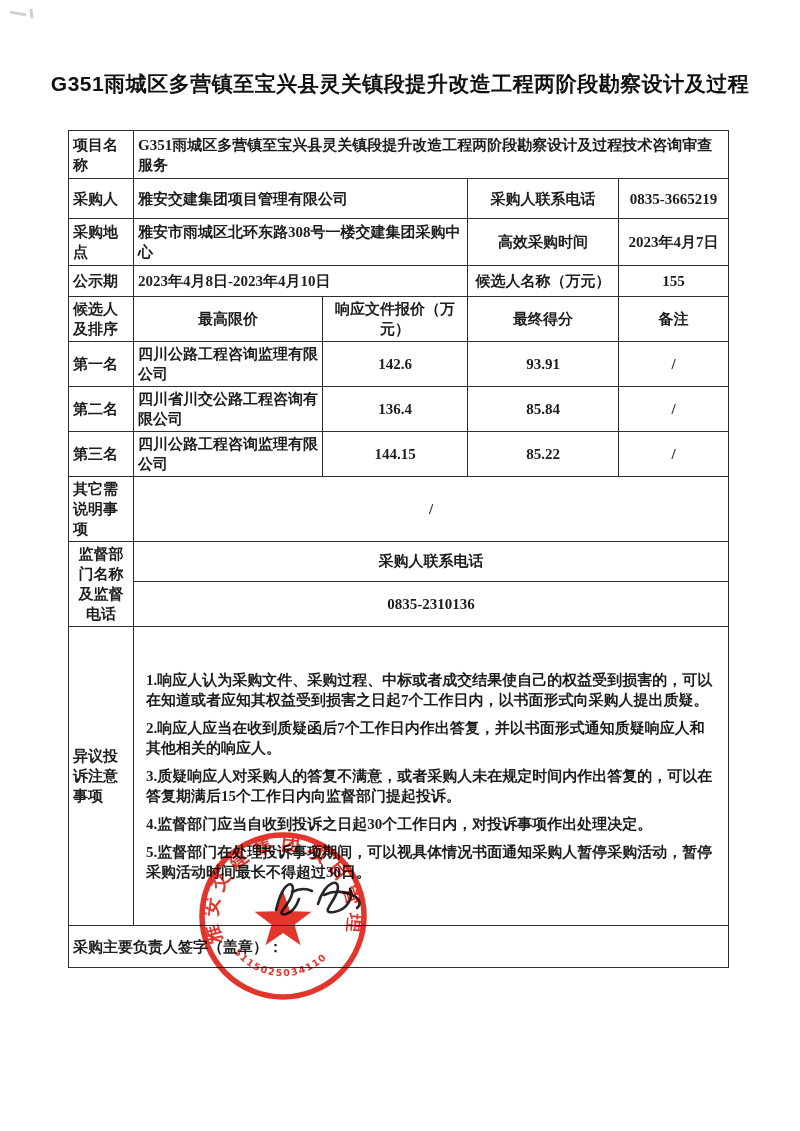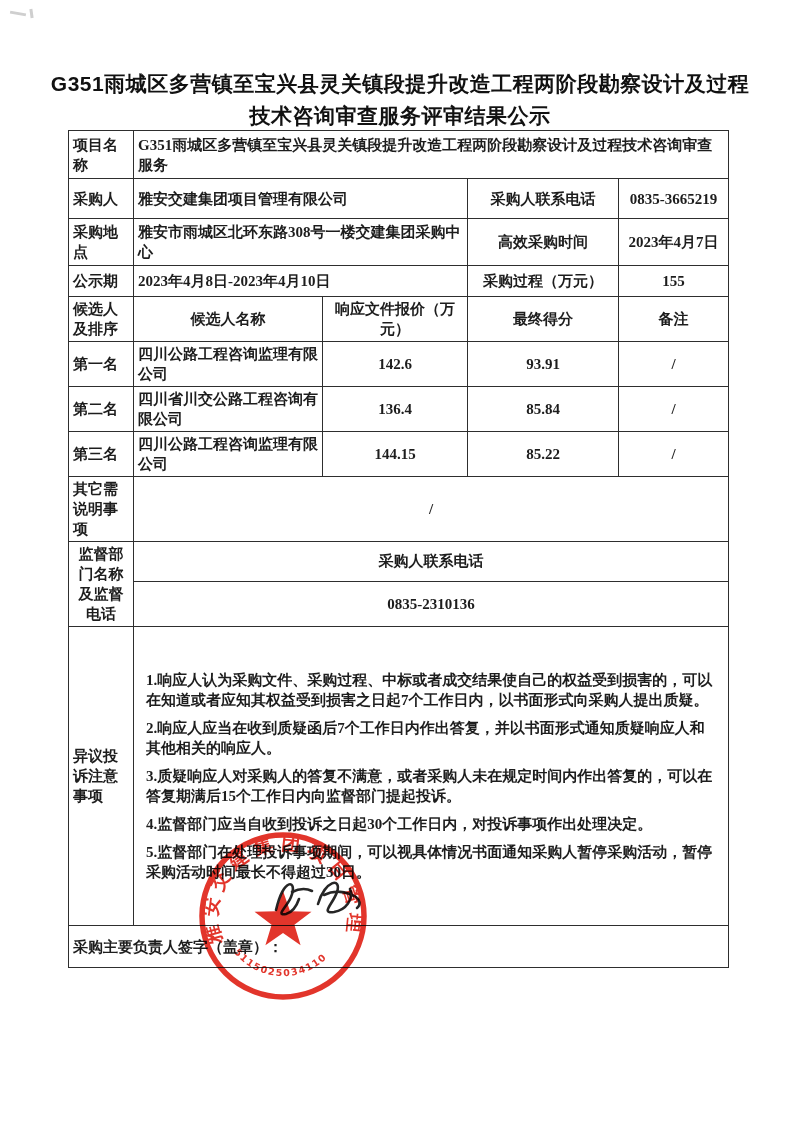--- a/index.html
+++ b/index.html
@@ -50,21 +50,20 @@
 </head>
 <body>
 
 <div class="page">
 
   <div class="artifact a1"></div>
   <div class="artifact a2"></div>
 
   <h1 class="title">
     <span class="tl">G351雨城区多营镇至宝兴县灵关镇段提升改造工程两阶段勘察设计及过程</span>
-    <span class="tl">技术咨询审查服务评审结果公示</span>
   </h1>
 
   <table class="doc">
     <colgroup>
       <col style="width:65px">
         <col style="width:189px">
         <col style="width:145px">
       <col style="width:151px">
         <col style="width:110px">
     </colgroup>
@@ -85,27 +84,27 @@
     <tr class="h47">
       <td class="lab">采购地点</td>
       <td class="val" colspan="2">雅安市雨城区北环东路308号一楼交建集团采购中心</td>
       <td class="ctr">高效采购时间</td>
       <td class="ctr">2023年4月7日</td>
     </tr>
 
     <tr class="h31">
       <td class="lab">公示期</td>
       <td class="val" colspan="2">2023年4月8日-2023年4月10日</td>
-      <td class="ctr">采购过程（万元）</td>
+      <td class="ctr">候选人名称（万元）</td>
       <td class="ctr">155</td>
     </tr>
 
     <tr class="h42">
       <td class="lab">候选人及排序</td>
-      <td class="ctr">候选人名称</td>
+      <td class="ctr">最高限价</td>
       <td class="ctr">响应文件报价（万元）</td>
       <td class="ctr">最终得分</td>
       <td class="ctr">备注</td>
     </tr>
 
     <tr class="h36">
       <td class="lab">第一名</td>
       <td class="val">四川公路工程咨询监理有限公司</td>
       <td class="ctr">142.6</td>
       <td class="ctr">93.91</td>

